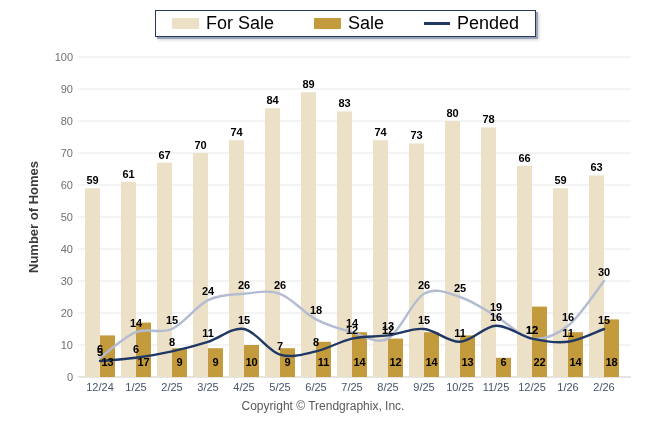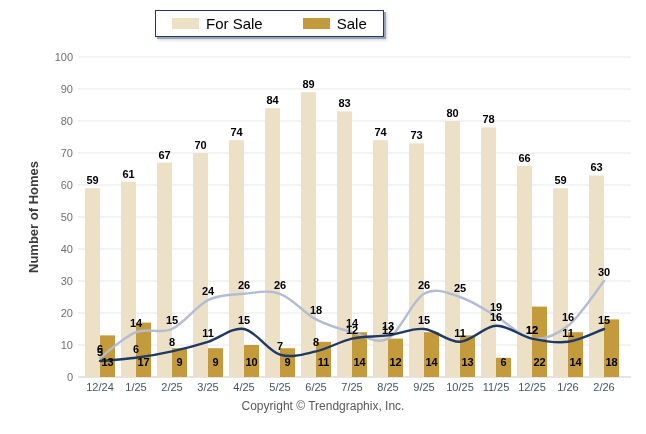--- a/index.html
+++ b/index.html
@@ -7,21 +7,21 @@
     width:646px;height:434px;position:relative;background:#ffffff;
     font-family:"Liberation Sans",sans-serif;overflow:hidden;
   }
   .legend{
     position:absolute;left:155px;top:10px;height:27px;box-sizing:border-box;
     display:flex;align-items:center;padding:0 16px;gap:40px;
     background:#ffffff;border:1px solid #24395b;
     box-shadow:2px 2px 0 #9aa4b8, 3px 3px 3px rgba(0,0,0,.18);
     white-space:nowrap;
   }
-  .legend-item{display:flex;align-items:center;gap:7px;font-size:15px;color:#000;}
+  .legend-item{display:flex;align-items:center;gap:7px;font-size:18px;color:#000;}
   .swatch-bar{width:27px;height:11px;display:inline-block;}
   .swatch-line{width:26px;height:3px;display:inline-block;}
   .chart-wrap{position:absolute;left:0;top:0;}
   .footer{
     position:absolute;left:0;top:399px;width:100%;text-align:center;
     font-size:12px;color:#595959;
   }
   svg text.val{font-family:"Liberation Sans",sans-serif;font-size:11px;font-weight:bold;fill:#000000;}
   svg text.tick{font-family:"Liberation Sans",sans-serif;font-size:11px;fill:#6f6f6f;}
   svg text.xlab{font-family:"Liberation Sans",sans-serif;font-size:11px;fill:#44546a;}
@@ -167,15 +167,19 @@
 
 <div class="legend">
     <div class="legend-item">
       <span class="swatch-bar" style="background: rgb(236, 225, 198);"></span>
       <span>For Sale</span>
     </div>
     <div class="legend-item">
       <span class="swatch-bar" style="background: rgb(196, 155, 60);"></span>
       <span>Sale</span>
     </div>
+    <div class="legend-item">
+      <span class="swatch-line" style="background: rgb(31, 56, 100);"></span>
+      <span>Pended</span>
+    </div>
   </div>
 
 <div class="footer">Copyright © Trendgraphix, Inc.</div>
 
 </body></html>

